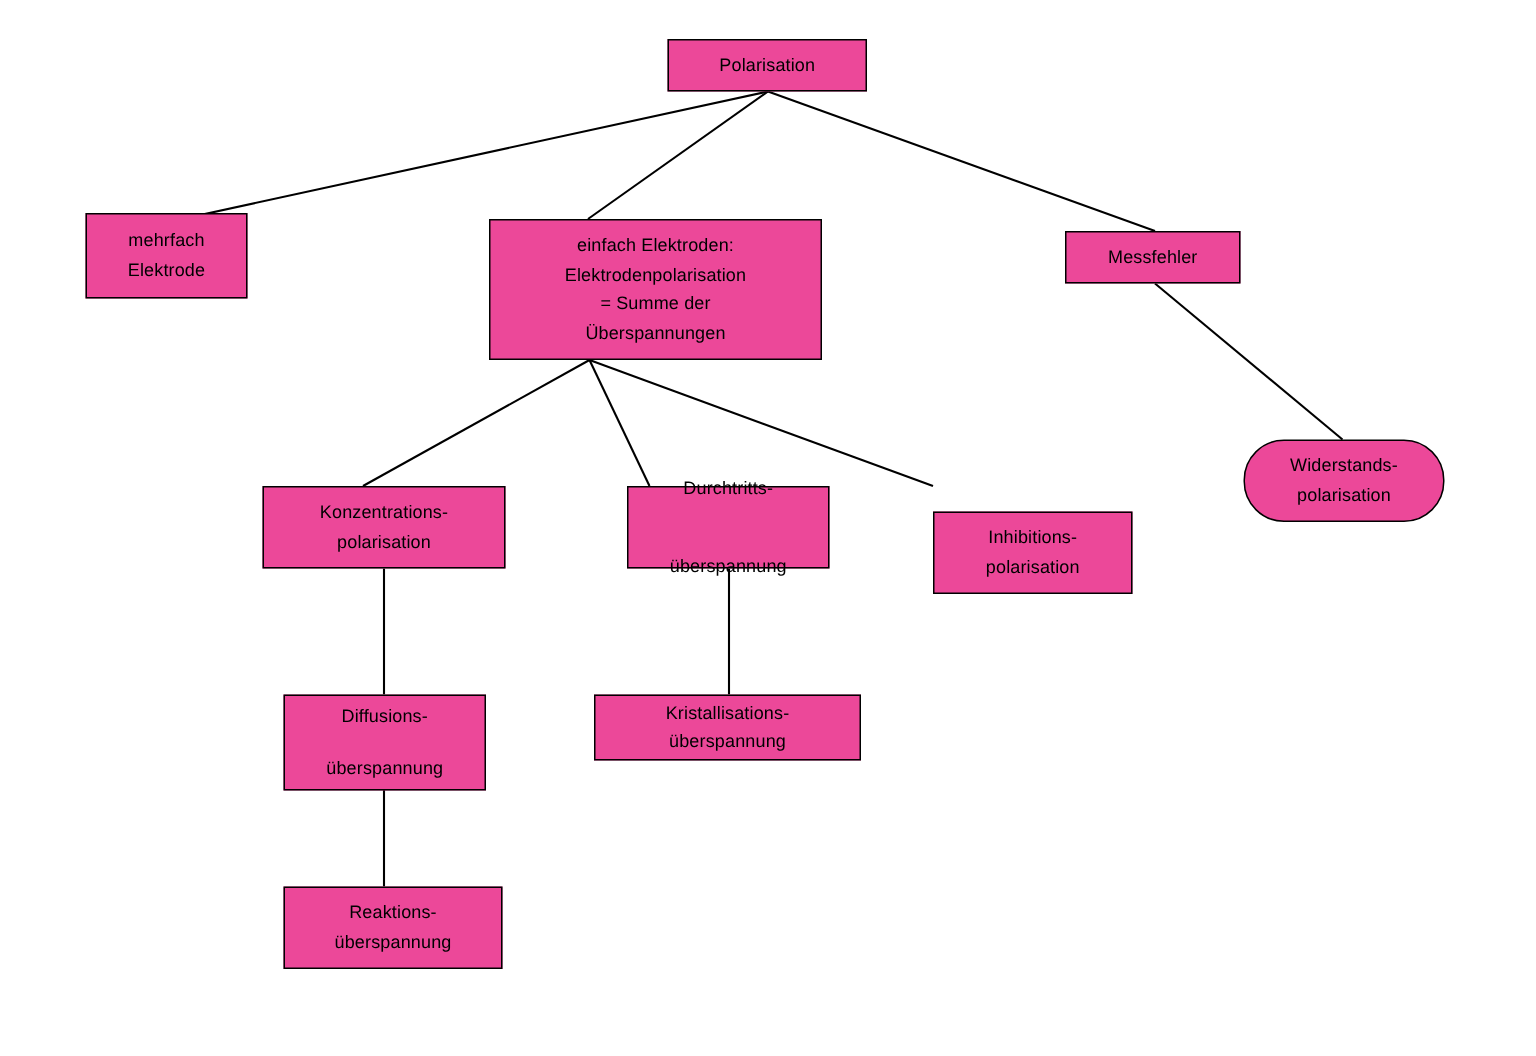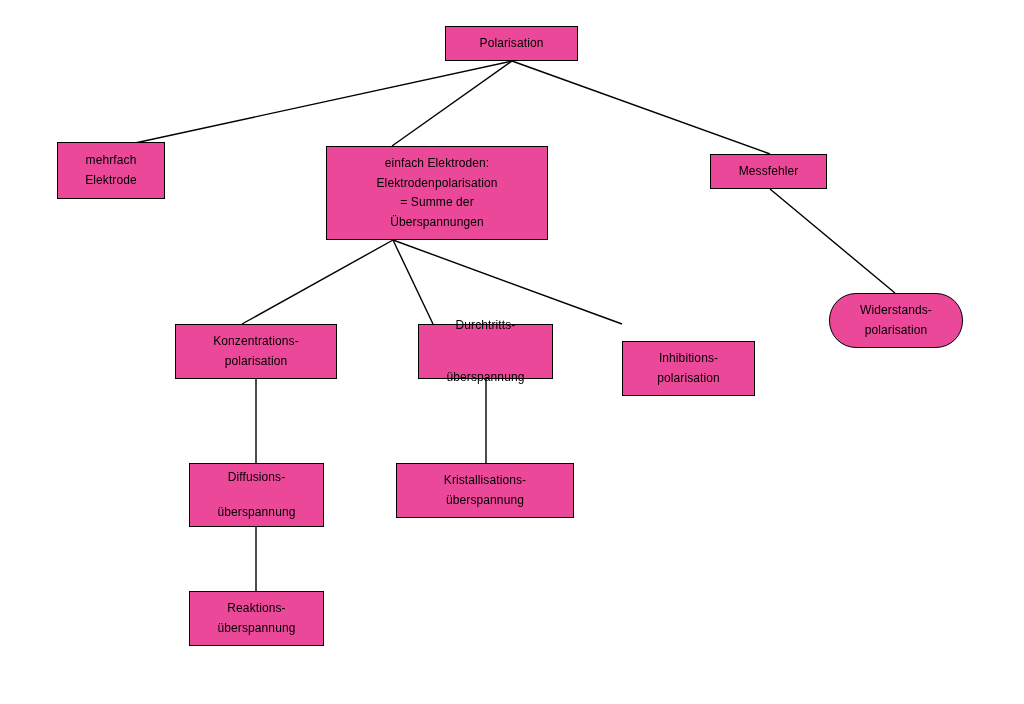--- a/index.html
+++ b/index.html
@@ -91,21 +91,21 @@
       <span class="line">überspannung</span>
     </div>
     <div class="node" style="left: 622px; top: 324px; width: 133px; height: 55px; margin-top: 17px;">
       <span class="line">Inhibitions-</span>
       <span class="line">polarisation</span>
     </div>
     <div class="node" style="left: 189px; top: 463px; width: 135px; height: 64px; gap: 16px;">
       <span class="line">Diffusions-</span>
       <span class="line">überspannung</span>
     </div>
-    <div class="node" style="left: 396px; top: 463px; width: 178px; height: 55px;">
+    <div class="node" style="left: 396px; top: 463px; width: 178px; height: 44px;">
       <span class="line">Kristallisations-</span>
       <span class="line">überspannung</span>
     </div>
-    <div class="node" style="left: 189px; top: 591px; width: 135px; height: 55px;">
+    <div class="node" style="left: 189px; top: 591px; width: 146px; height: 55px;">
       <span class="line">Reaktions-</span>
       <span class="line">überspannung</span>
     </div>
   </div>
 
 </body></html>

